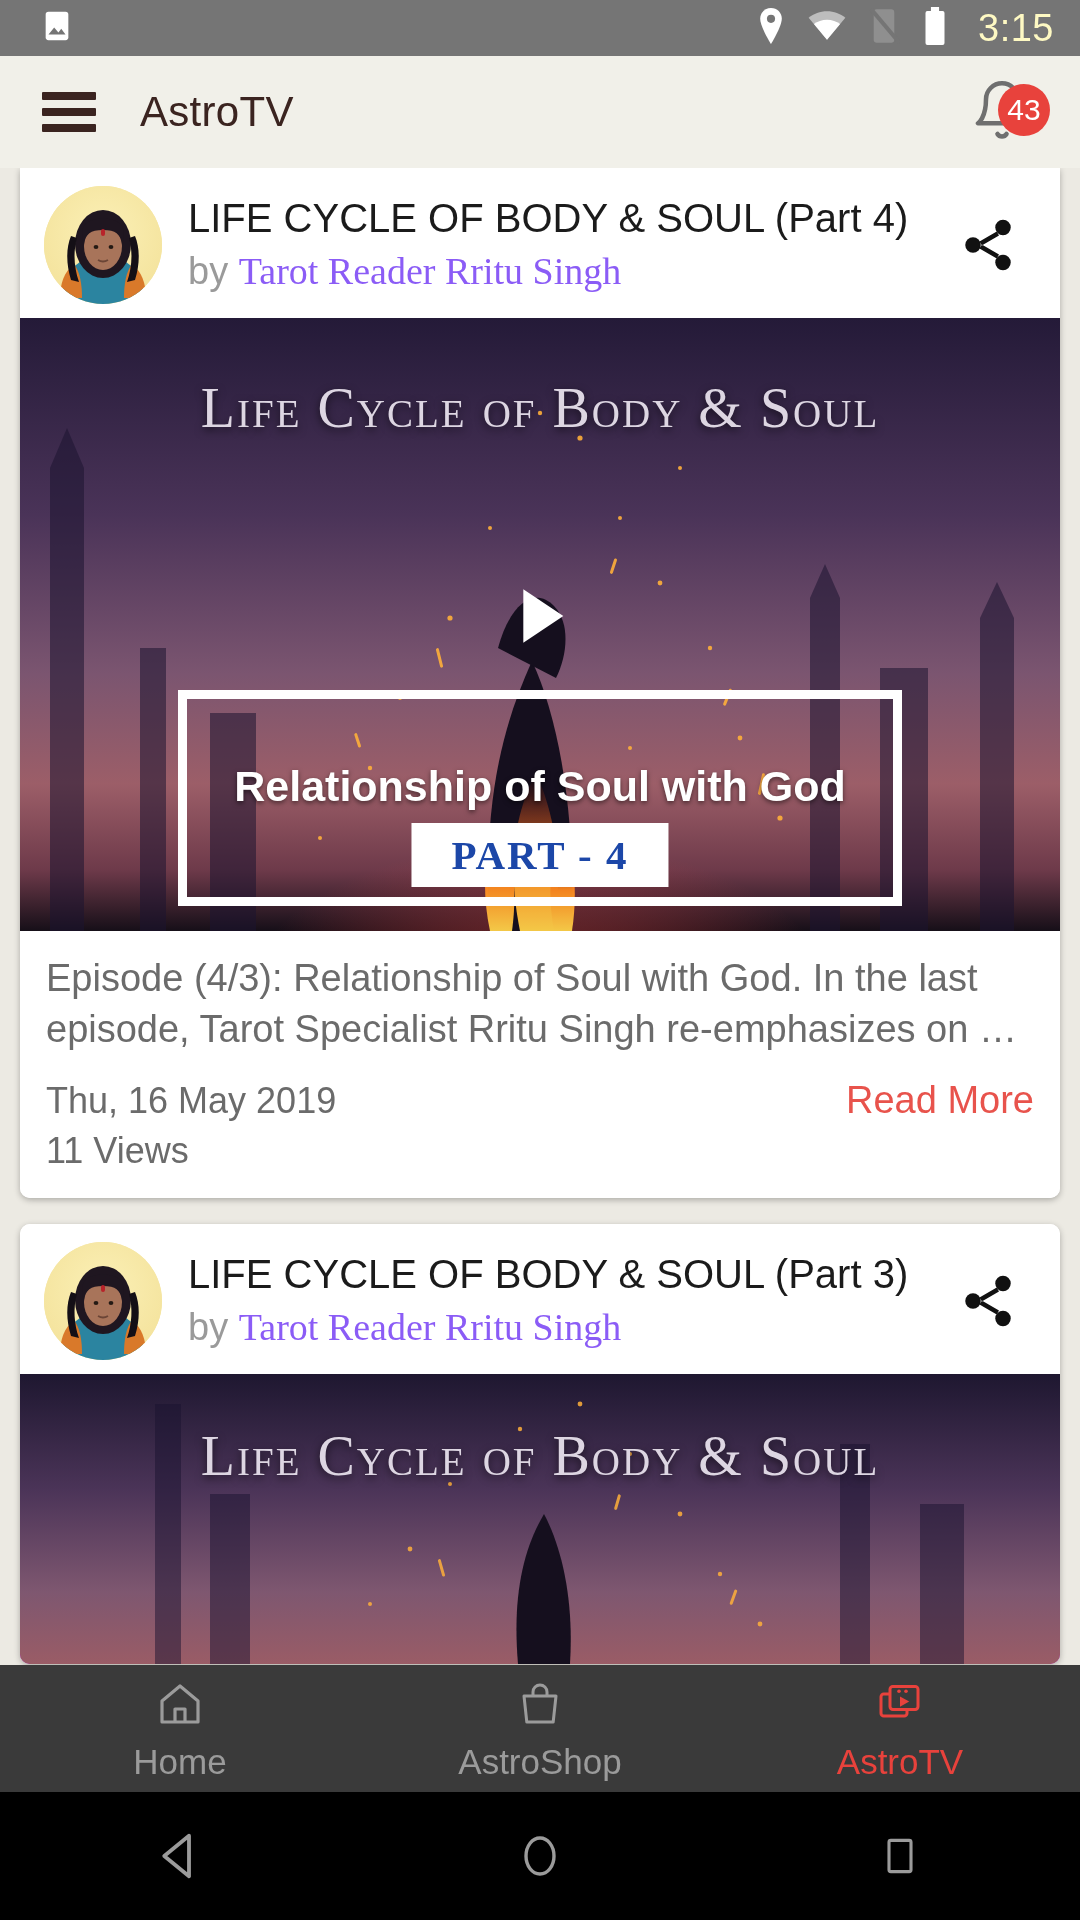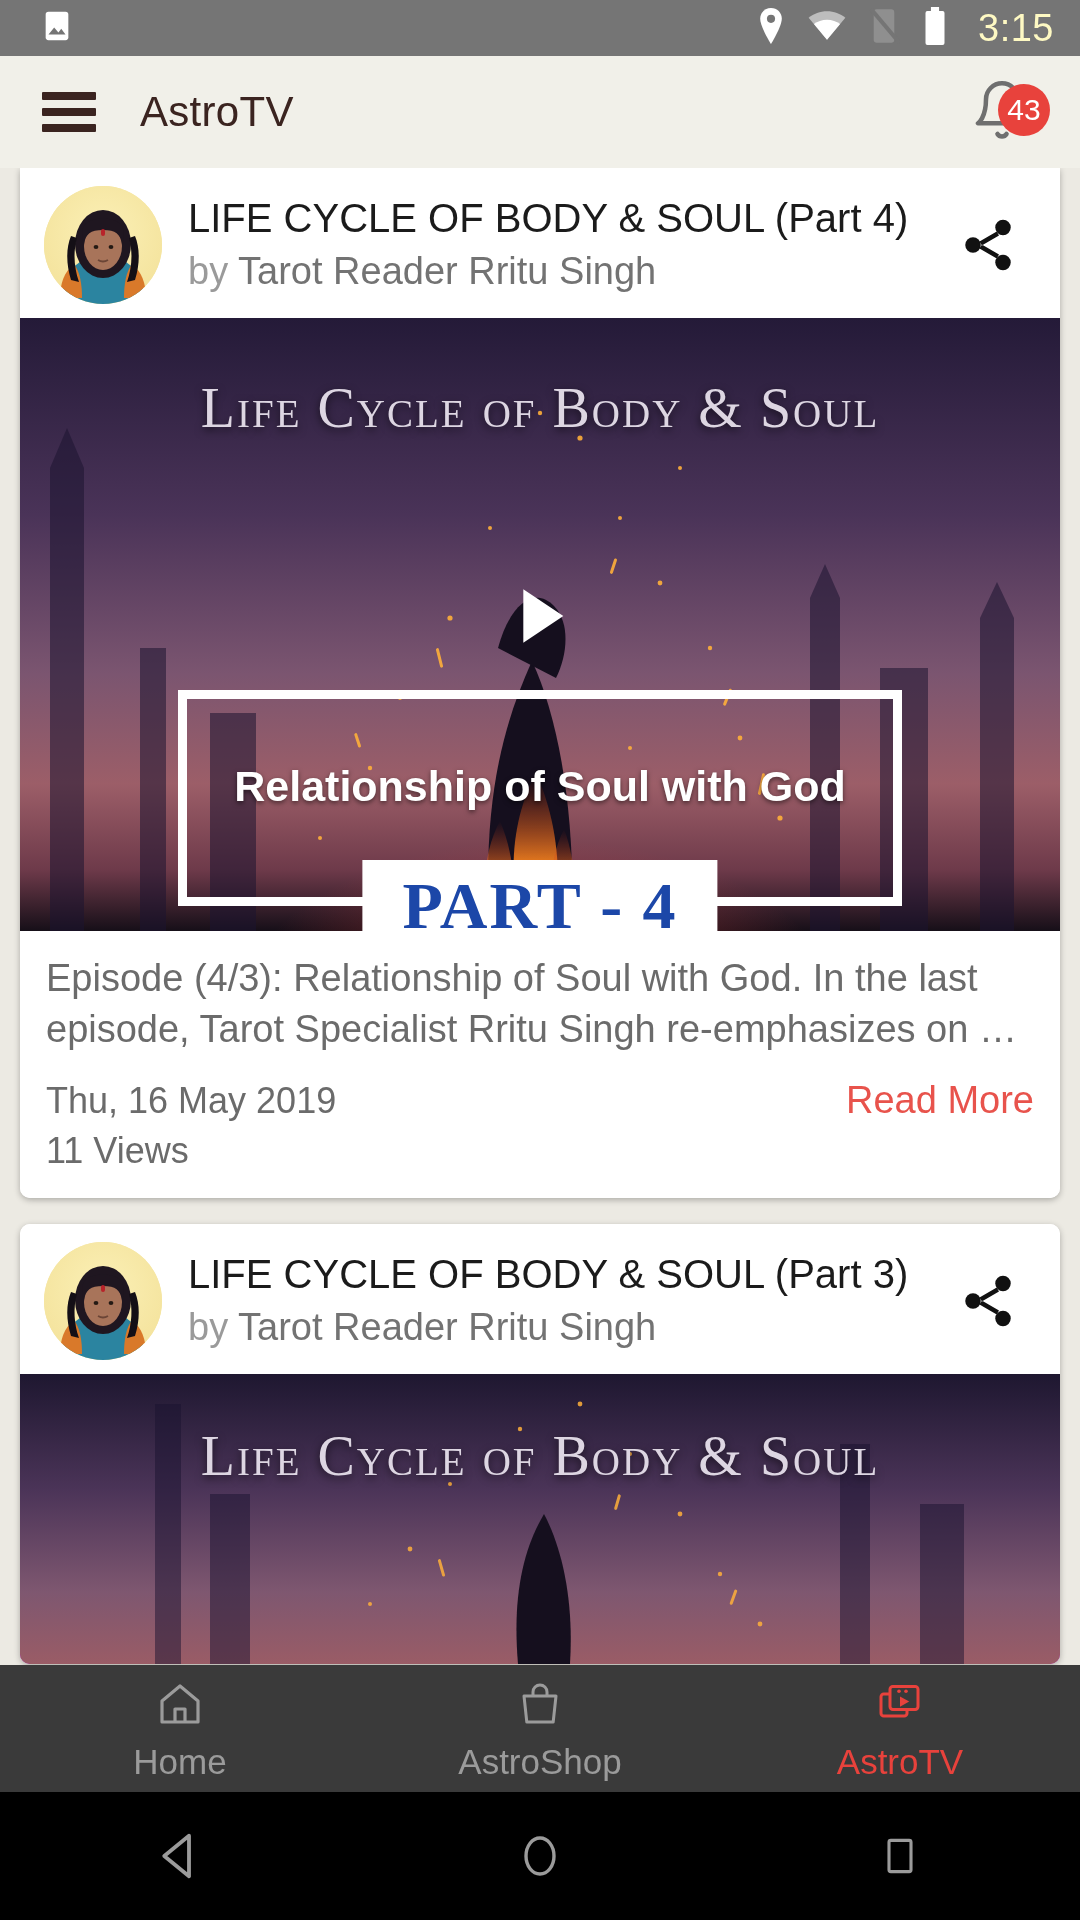--- a/index.html
+++ b/index.html
@@ -53,42 +53,42 @@
   .card-head{ display:flex; align-items:center; padding:18px 24px 14px 24px; background:#fff; }
   .avatar{
     width:118px; height:118px; border-radius:50%; flex:none; overflow:hidden;
     background:#f5e6a8; position:relative;
   }
   .avatar svg{ display:block; width:100%; height:100%; }
   .head-text{ flex:1; min-width:0; margin-left:26px; }
   .vid-title{ font-size:40px; color:#1b1b1b; line-height:1.18; white-space:nowrap; overflow:hidden; text-overflow:ellipsis; }
   .vid-by{ font-size:38px; line-height:1.22; margin-top:6px; white-space:nowrap; overflow:hidden; }
   .vid-by .by{ color:#9a9a9a; }
-  .vid-by .author{ color:#737373; }
+  .vid-by .author{ color:#8b5cf6;font-family:Liberation Serif, serif; }
   .share-btn{ flex:none; width:96px; height:96px; display:flex; align-items:center; justify-content:center; cursor:pointer; }
 
   
   .thumb{ position:relative; width:100%; height:613px; overflow:hidden; background:#a21caf; }
   .thumb.short{ height:290px; }
   .thumb-art{ position:absolute; inset:0; }
   .play-btn{
     position:absolute; left:50%; top:298px; transform:translate(-50%,-50%);
     width:84px; height:84px; display:flex; align-items:center; justify-content:center; cursor:pointer;
   }
   .ov-frame{
     position:absolute; left:158px; right:158px; top:372px; height:216px;
     border:9px solid #fff;
   }
   .ov-title{
     position:absolute; left:0; right:0; top:444px; text-align:center;
     color:#fff; font-size:43px; font-weight:bold; text-shadow:0 2px 5px rgba(0,0,0,.55);
   }
   .ov-part{
-    position:absolute; left:50%; transform:translateX(-50%); top:542px;
-    background:#fff; color:#1c47a8; font-size:66px; font-weight:bold;
+    position:absolute; left:50%; transform:translateX(-50%); top:505px;
+    background:#fff; color:#1c47a8; font-size:41px; font-weight:bold;
     font-family:"Liberation Serif", serif; letter-spacing:2px;
     padding:8px 40px;
   }
 
   
   .card-body{ padding:22px 26px 26px 26px; background:#fff; }
   .desc{ font-size:38px; color:#6b6b6b; line-height:1.34; }
   .meta-row{ display:flex; align-items:baseline; margin-top:24px; }
   .date{ font-size:36px; color:#6b6b6b; }
   .readmore{ margin-left:auto; font-size:38px; color:#e8534c; cursor:pointer; }

